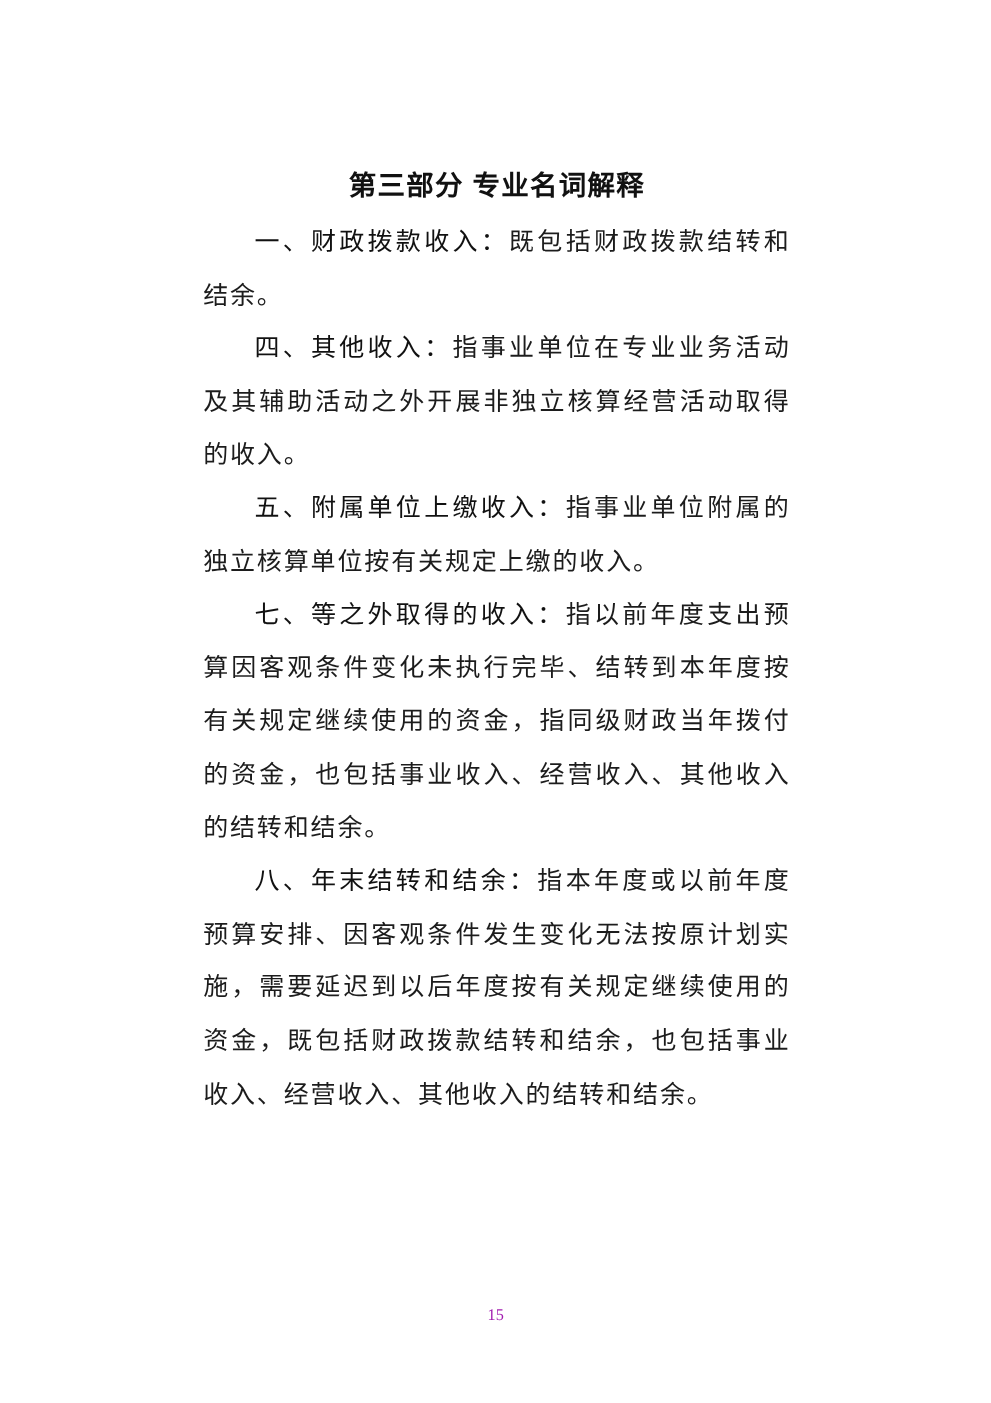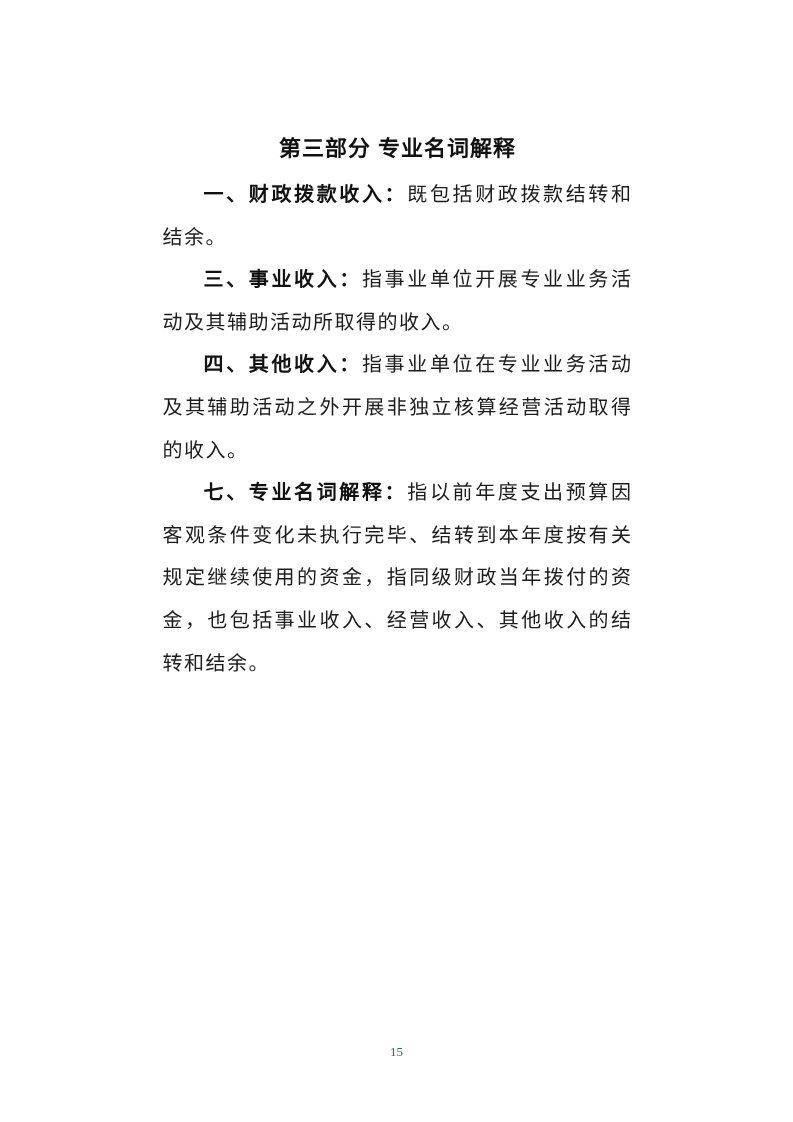--- a/index.html
+++ b/index.html
@@ -33,49 +33,50 @@
     margin: 0;
     font-size: 20px;
     line-height: 42.6px;
     text-align: justify;
     text-justify: inter-ideograph;
     text-indent: 41px;
     color: #1c1c1c;
     letter-spacing: 1.5px;
   }
   .para .term {
-    font-weight: 700;
+    font-weight: 400;
     color: #111111;
   }
   .page-number {
     position: absolute;
     left: 0;
     right: 0;
     bottom: 62px;
     text-align: center;
     font-size: 13px;
-    color: #15803d;
+    color: #a21caf;
     font-family: "Liberation Serif", "DejaVu Serif", serif;
     margin-top: 44px;
   }
 </style>
 </head>
 <body>
 
 <div class="page">
   <h1 class="doc-title">第三部分 专业名词解释</h1>
 
   <div id="paragraph-list">
   <p class="para"><span class="term">一、财政拨款收入：</span><span class="def">既包括财政拨款结转和结余。</span></p>
 
 
-  <p class="para"><span class="term">三、事业收入：</span><span class="def">指事业单位开展专业业务活动及其辅助活动所取得的收入。</span></p>
 
   <p class="para"><span class="term">四、其他收入：</span><span class="def">指事业单位在专业业务活动及其辅助活动之外开展非独立核算经营活动取得的收入。</span></p>
 
+  <p class="para"><span class="term">五、附属单位上缴收入：</span><span class="def">指事业单位附属的独立核算单位按有关规定上缴的收入。</span></p>
 
 
-  <p class="para"><span class="term">七、专业名词解释：</span><span class="def">指以前年度支出预算因客观条件变化未执行完毕、结转到本年度按有关规定继续使用的资金，指同级财政当年拨付的资金，也包括事业收入、经营收入、其他收入的结转和结余。</span></p>
+  <p class="para"><span class="term">七、等之外取得的收入：</span><span class="def">指以前年度支出预算因客观条件变化未执行完毕、结转到本年度按有关规定继续使用的资金，指同级财政当年拨付的资金，也包括事业收入、经营收入、其他收入的结转和结余。</span></p>
 
+  <p class="para"><span class="term">八、年末结转和结余：</span><span class="def">指本年度或以前年度预算安排、因客观条件发生变化无法按原计划实施，需要延迟到以后年度按有关规定继续使用的资金，既包括财政拨款结转和结余，也包括事业收入、经营收入、其他收入的结转和结余。</span></p>
 </div>
 
   <div class="page-number">15</div>
 </div>
 
 </body></html>

